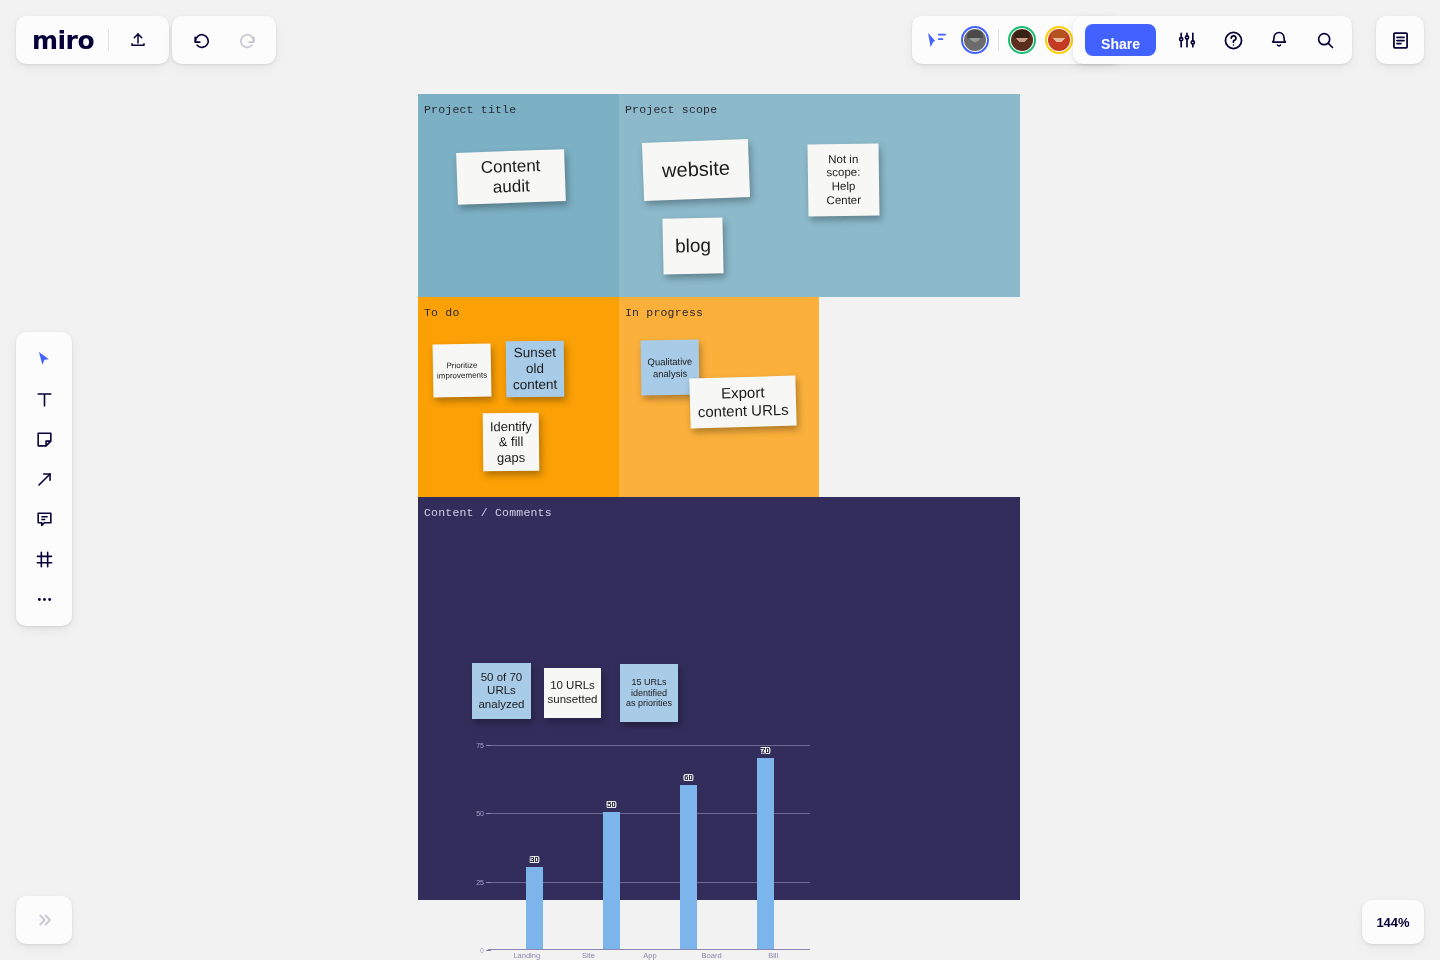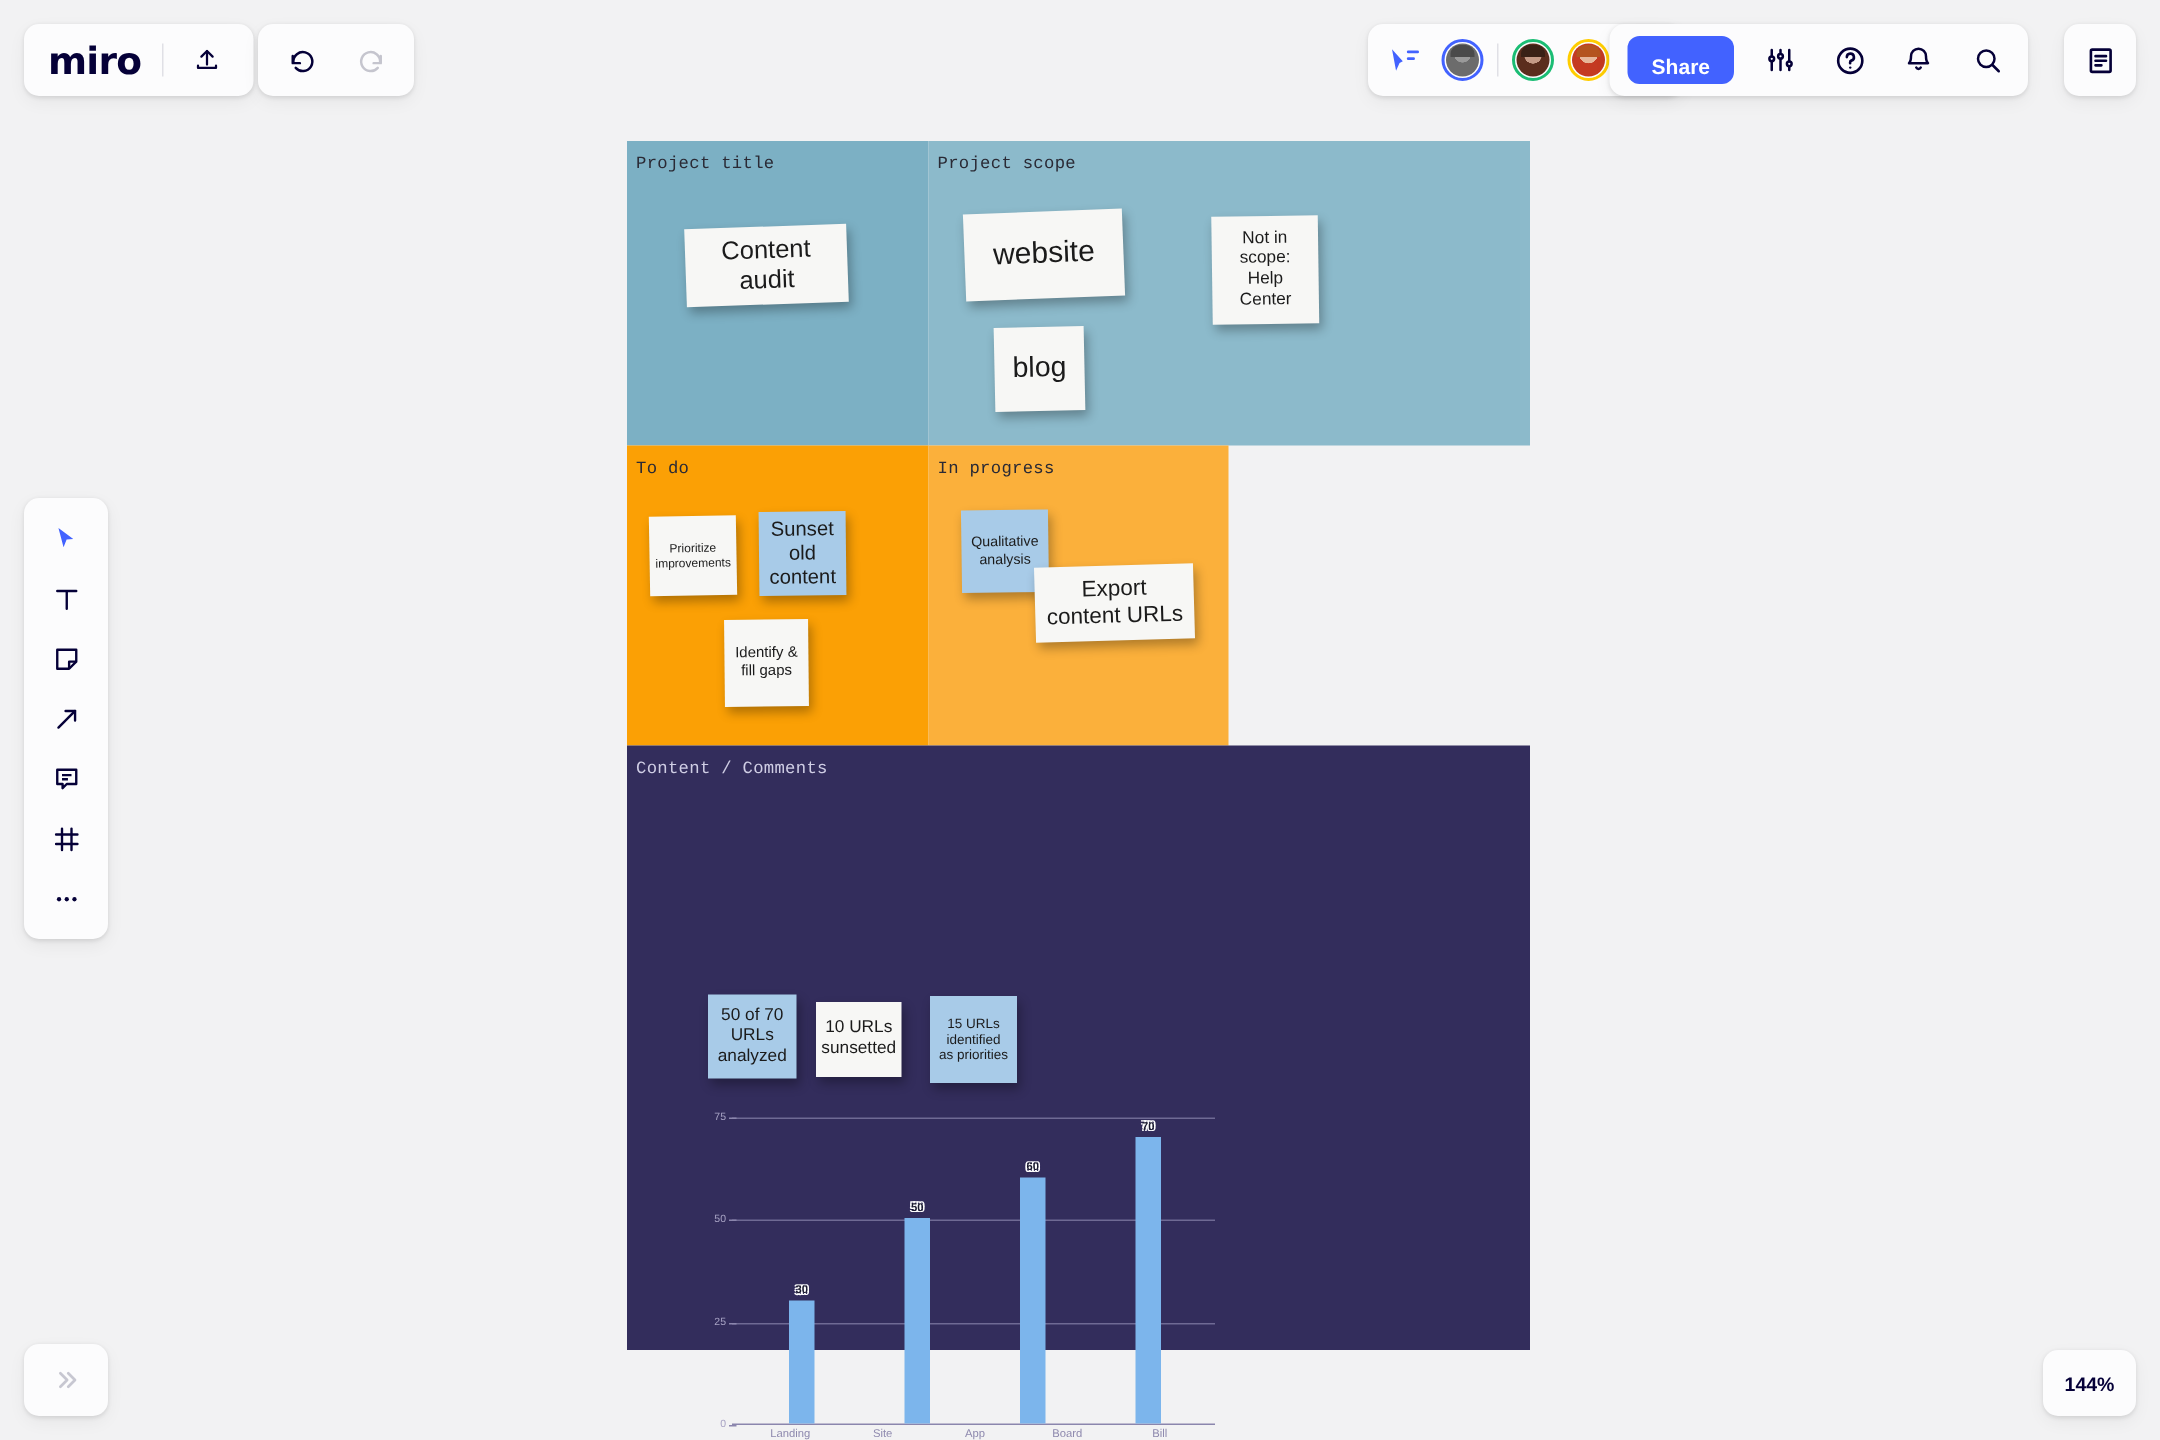--- a/index.html
+++ b/index.html
@@ -310,21 +310,21 @@
       <span class="frame-label">Project scope</span>
       <div class="note" style="left:24px; top:47px; width:106px; height:58px; font-size:20px; transform:rotate(-2.2deg);">website</div>
       <div class="note" style="left:44px; top:124px; width:60px; height:56px; font-size:19px; transform:rotate(-1.2deg);">blog</div>
       <div class="note" style="left:189px; top:50px; width:71px; height:72px; font-size:11.5px; transform:rotate(-0.8deg);">Not in scope: Help Center</div>
     </div>
 
     <div class="frame" id="frame-todo">
       <span class="frame-label">To do</span>
       <div class="note" style="left:15px; top:47px; width:58px; height:53px; font-size:8px; transform:rotate(-1deg);">Prioritize improvements</div>
       <div class="note blue" style="left:88px; top:32px; width:58px; height:56px; font-size:13.5px; transform:rotate(-0.6deg);margin-top:12px;">Sunset old content</div>
-      <div class="note" style="left:65px; top:116px; width:56px; height:58px; font-size:10px; transform:rotate(-0.6deg);">Identify &amp; fill gaps</div>
+      <div class="note" style="left:65px; top:116px; width:56px; height:58px; font-size:13px; transform:rotate(-0.6deg);">Identify &amp; fill gaps</div>
     </div>
 
     <div class="frame" id="frame-prog">
       <span class="frame-label">In progress</span>
       <div class="note blue" style="left:22px; top:43px; width:58px; height:55px; font-size:9.5px; transform:rotate(-0.8deg);">Qualitative analysis</div>
       <div class="note" style="left:71px; top:80px; width:106px; height:50px; font-size:15px; transform:rotate(-1.6deg);">Export content URLs</div>
     </div>
 
 
     <div class="frame" id="frame-analysis">

